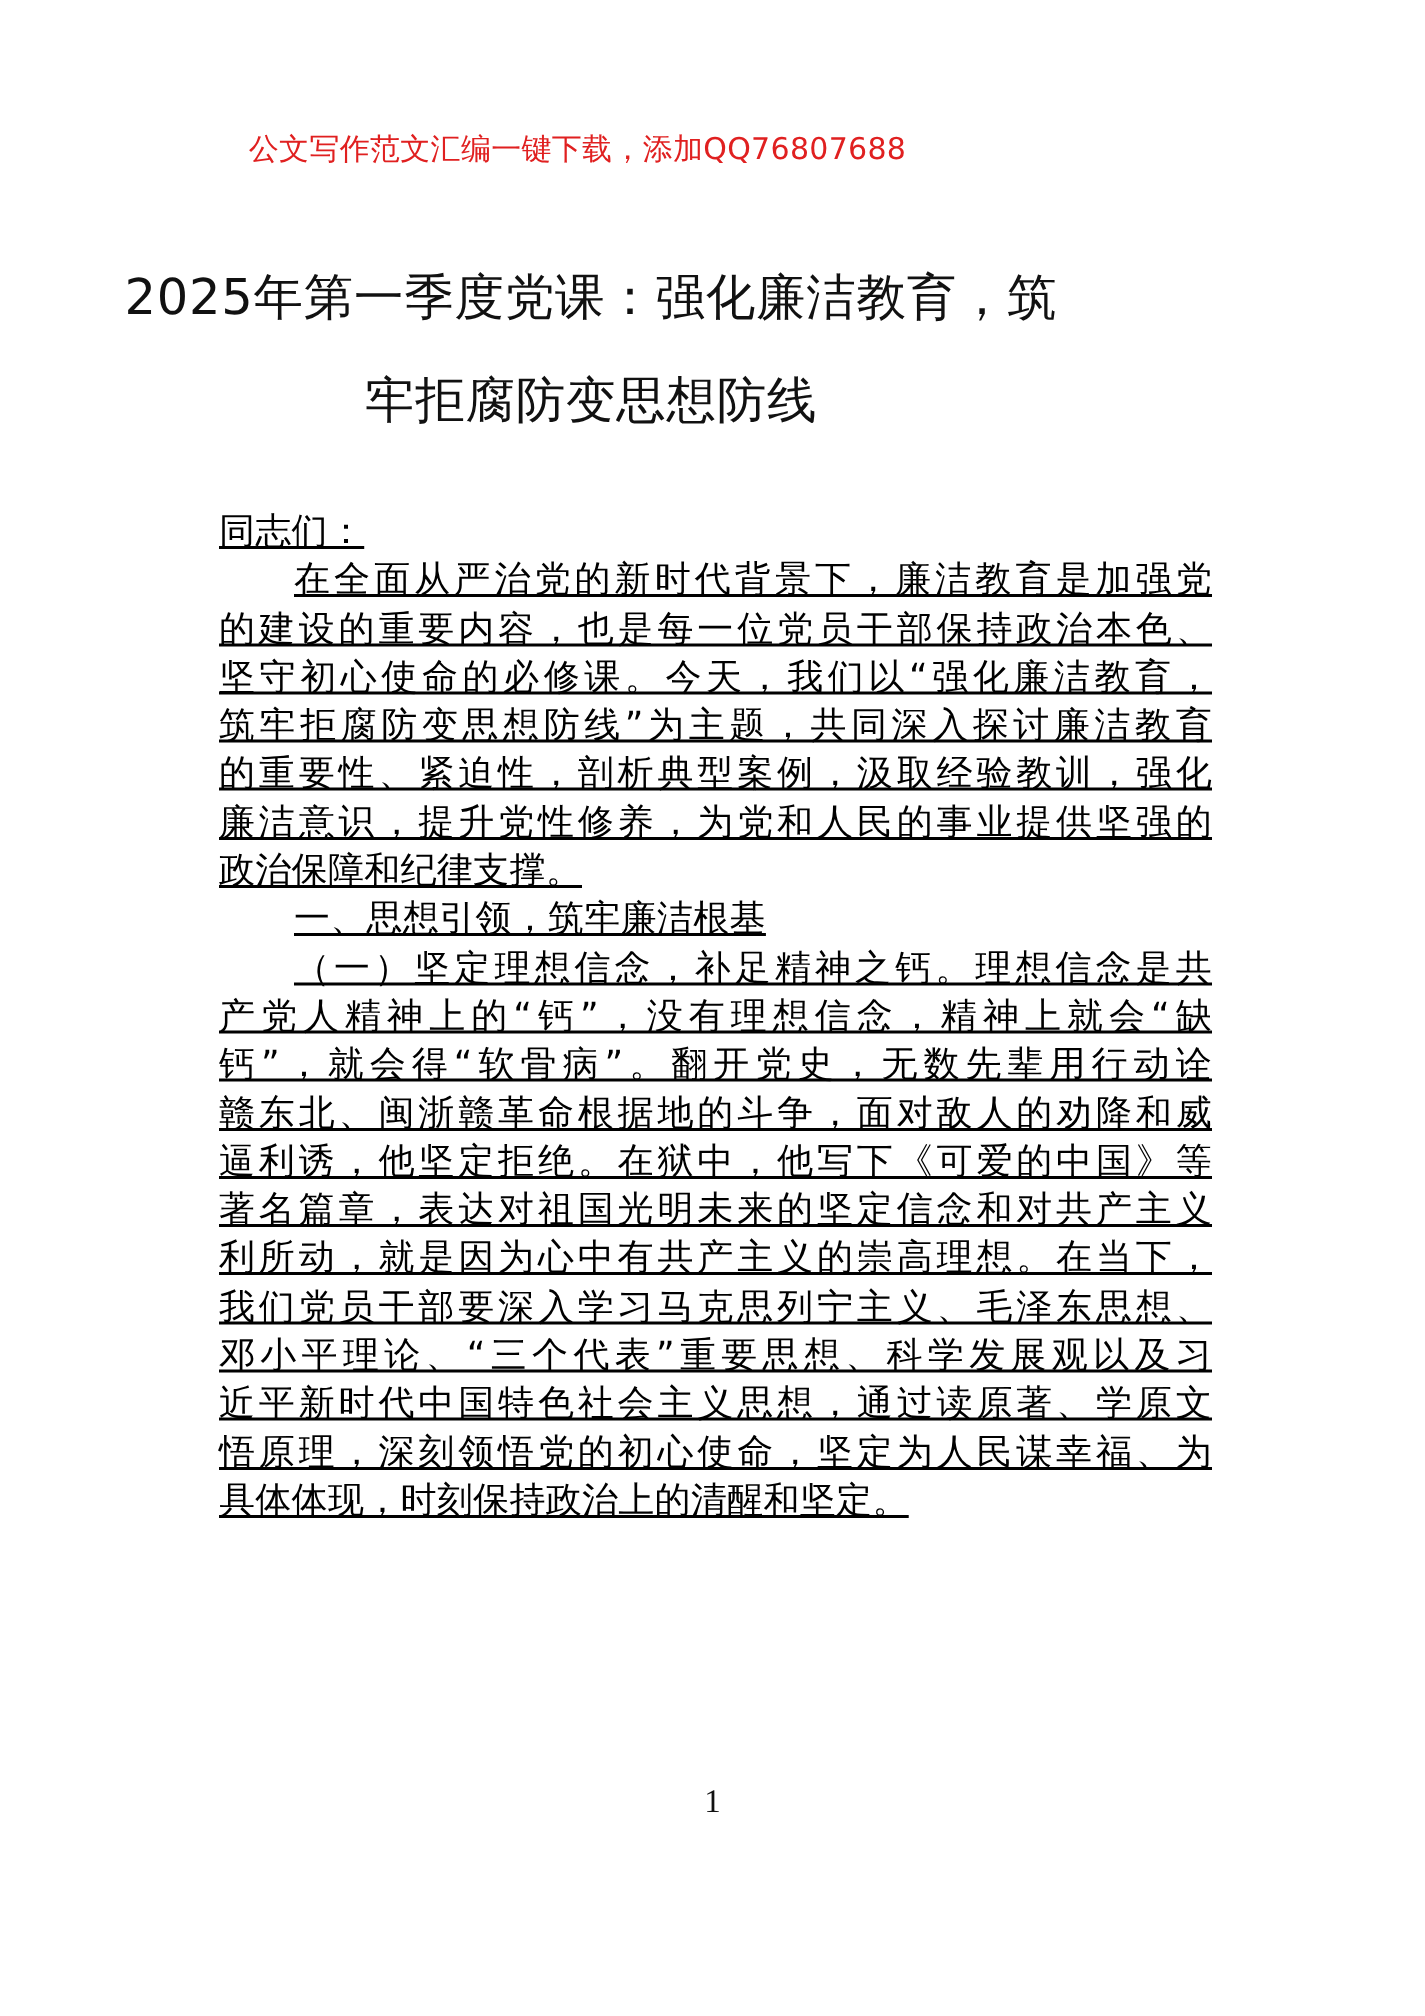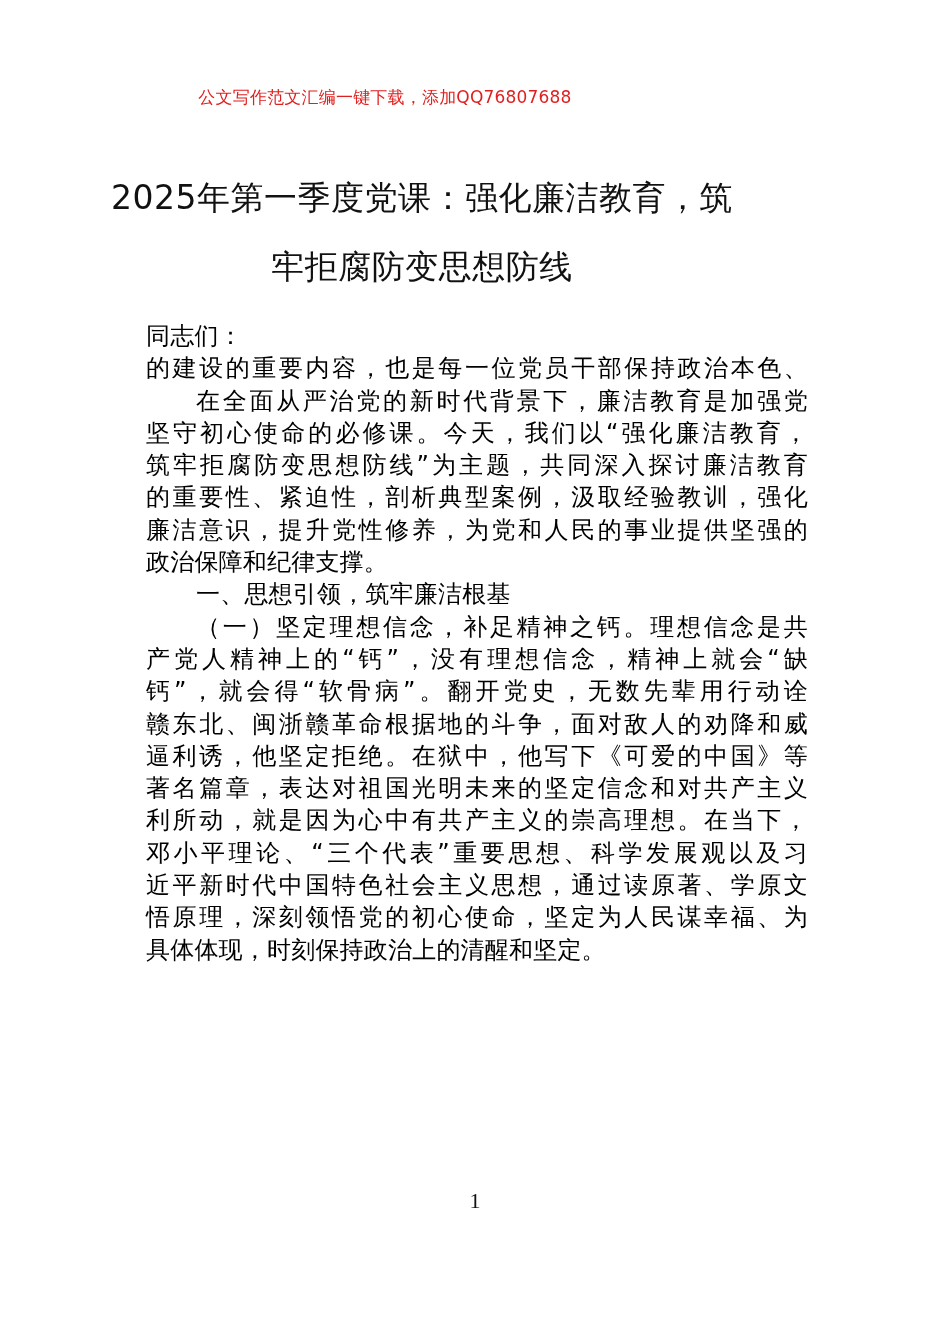--- a/index.html
+++ b/index.html
@@ -1,60 +1,61 @@
 <!DOCTYPE html>
 <html><head>
 <meta charset="utf-8">
 <style>
   html, body { margin: 0; padding: 0; background: #ffffff; }
   body { width: 950px; height: 1344px; position: relative; overflow: hidden;
          font-family: "DejaVu Sans", "Liberation Sans", sans-serif; color: #000; }
   .header-note { position: absolute; top: 86px; left: 0; width: 770px; text-align: center;
-                 font-size: 17px; color: #e02020; letter-spacing: 0.2px; }
+                 font-size: 20px; color: #e02020; letter-spacing: 0.2px; }
   .title { position: absolute; left: 0; width: 788px; text-align: center;
-           font-size: 33px; color: #111; letter-spacing: 0.5px; padding-left: 28px; }
+           font-size: 33px; color: #111; letter-spacing: 0.5px; }
   .title.l1 { top: 176px; }
   .title.l2 { top: 245px; text-align: center; }
-  .body-text { position: absolute; left: 146px; top: 320px; width: 662px; }
+  .body-text { position: absolute; left: 146px; top: 338px; width: 662px; text-decoration: underline; }
   .line { height: 32.3px; line-height: 32.3px; font-size: 24px; white-space: nowrap;
           text-align: justify; text-align-last: justify; letter-spacing: 0.2px; }
   .line.last { text-align-last: left; }
   .line.indent { padding-left: 50px; }
   .page-num { position: absolute; top: 1188px; left: 0; width: 950px; text-align: center;
               font-family: "Liberation Serif", "DejaVu Serif", serif; font-size: 22px; color: #111; }
 </style>
 </head>
 <body>
 
 <div>
   <div class="header-note">公文写作范文汇编一键下载，添加QQ76807688</div>
 
   <div class="title l1">2025年第一季度党课：强化廉洁教育，筑</div>
   <div class="title l2">牢拒腐防变思想防线</div>
 
   <div class="body-text">
     <div class="line last">同志们：</div>
 
+    <div class="line indent">在全面从严治党的新时代背景下，廉洁教育是加强党</div>
     <div class="line">的建设的重要内容，也是每一位党员干部保持政治本色、</div>
-    <div class="line indent">在全面从严治党的新时代背景下，廉洁教育是加强党</div>
     <div class="line">坚守初心使命的必修课。今天，我们以“强化廉洁教育，</div>
     <div class="line">筑牢拒腐防变思想防线”为主题，共同深入探讨廉洁教育</div>
     <div class="line">的重要性、紧迫性，剖析典型案例，汲取经验教训，强化</div>
     <div class="line">廉洁意识，提升党性修养，为党和人民的事业提供坚强的</div>
     <div class="line last">政治保障和纪律支撑。</div>
 
     <div class="line indent last">一、思想引领，筑牢廉洁根基</div>
 
     <div class="line indent">（一）坚定理想信念，补足精神之钙。理想信念是共</div>
     <div class="line">产党人精神上的“钙”，没有理想信念，精神上就会“缺</div>
     <div class="line">钙”，就会得“软骨病”。翻开党史，无数先辈用行动诠</div>
     <div class="line">赣东北、闽浙赣革命根据地的斗争，面对敌人的劝降和威</div>
     <div class="line">逼利诱，他坚定拒绝。在狱中，他写下《可爱的中国》等</div>
     <div class="line">著名篇章，表达对祖国光明未来的坚定信念和对共产主义</div>
     <div class="line">利所动，就是因为心中有共产主义的崇高理想。在当下，</div>
+    <div class="line">我们党员干部要深入学习马克思列宁主义、毛泽东思想、</div>
     <div class="line">邓小平理论、“三个代表”重要思想、科学发展观以及习</div>
     <div class="line">近平新时代中国特色社会主义思想，通过读原著、学原文</div>
     <div class="line">悟原理，深刻领悟党的初心使命，坚定为人民谋幸福、为</div>
     <div class="line last">具体体现，时刻保持政治上的清醒和坚定。</div>
   </div>
 
   <div class="page-num">1</div>
 </div>
 
 </body></html>

